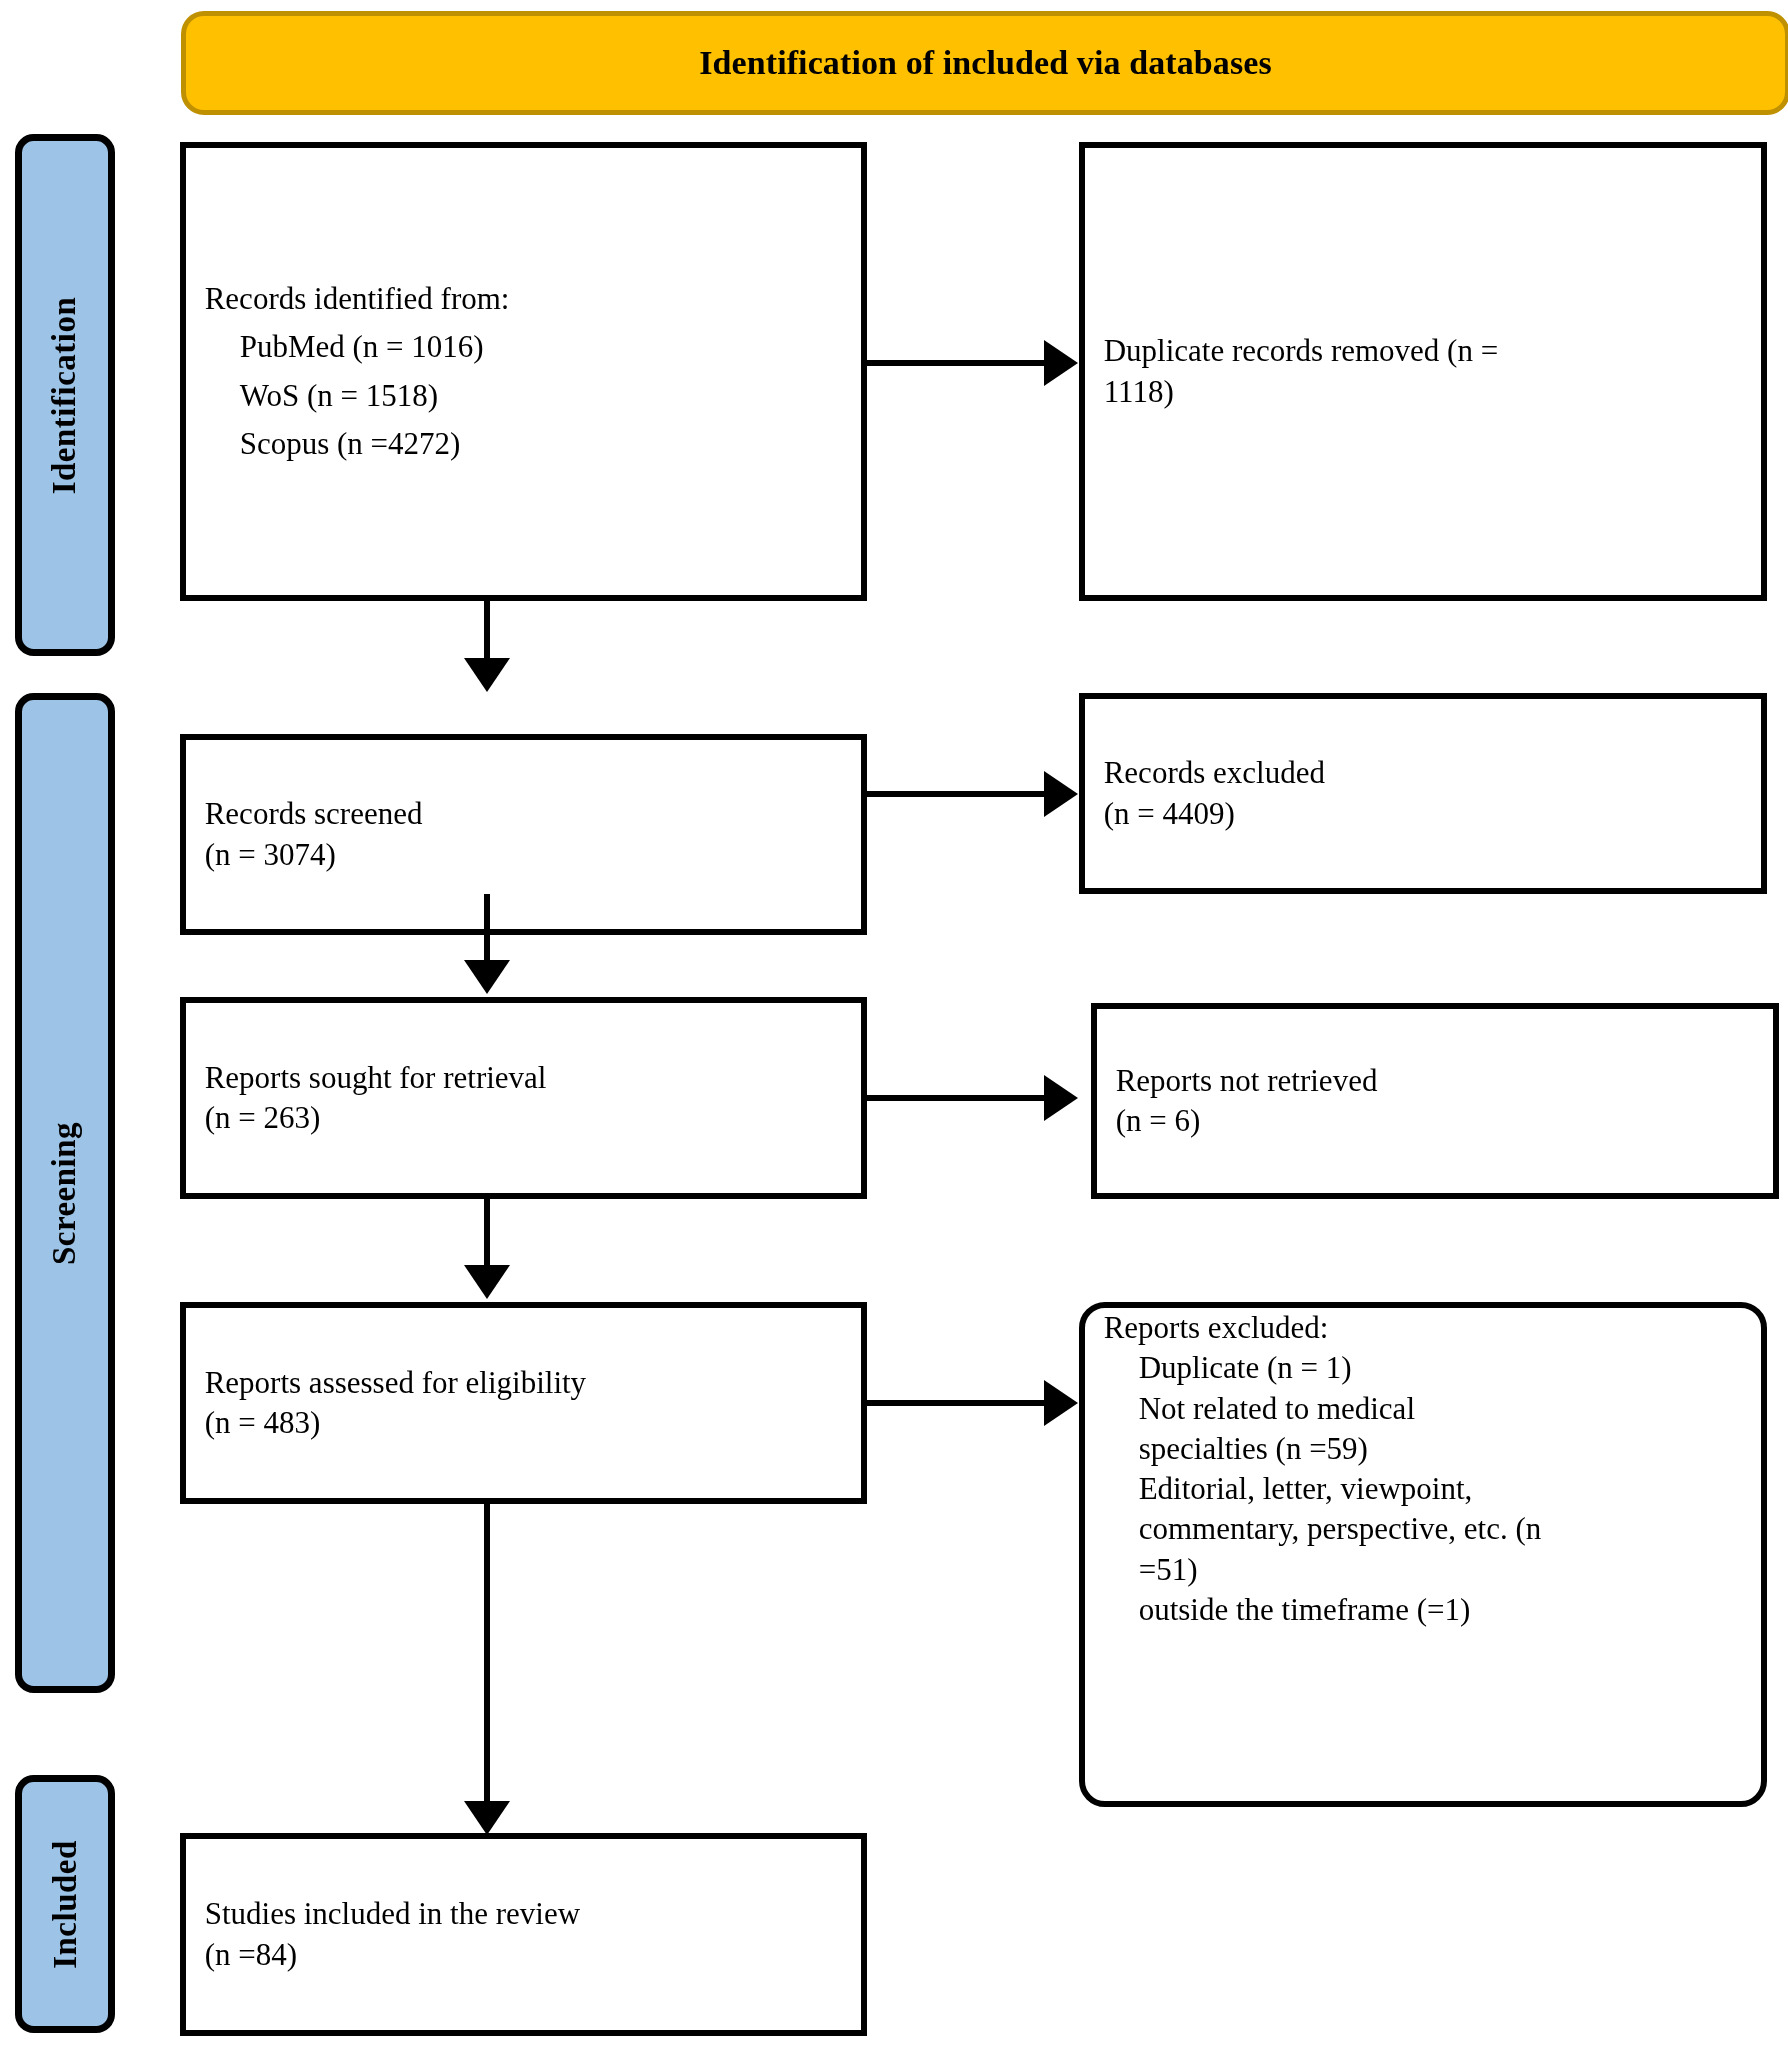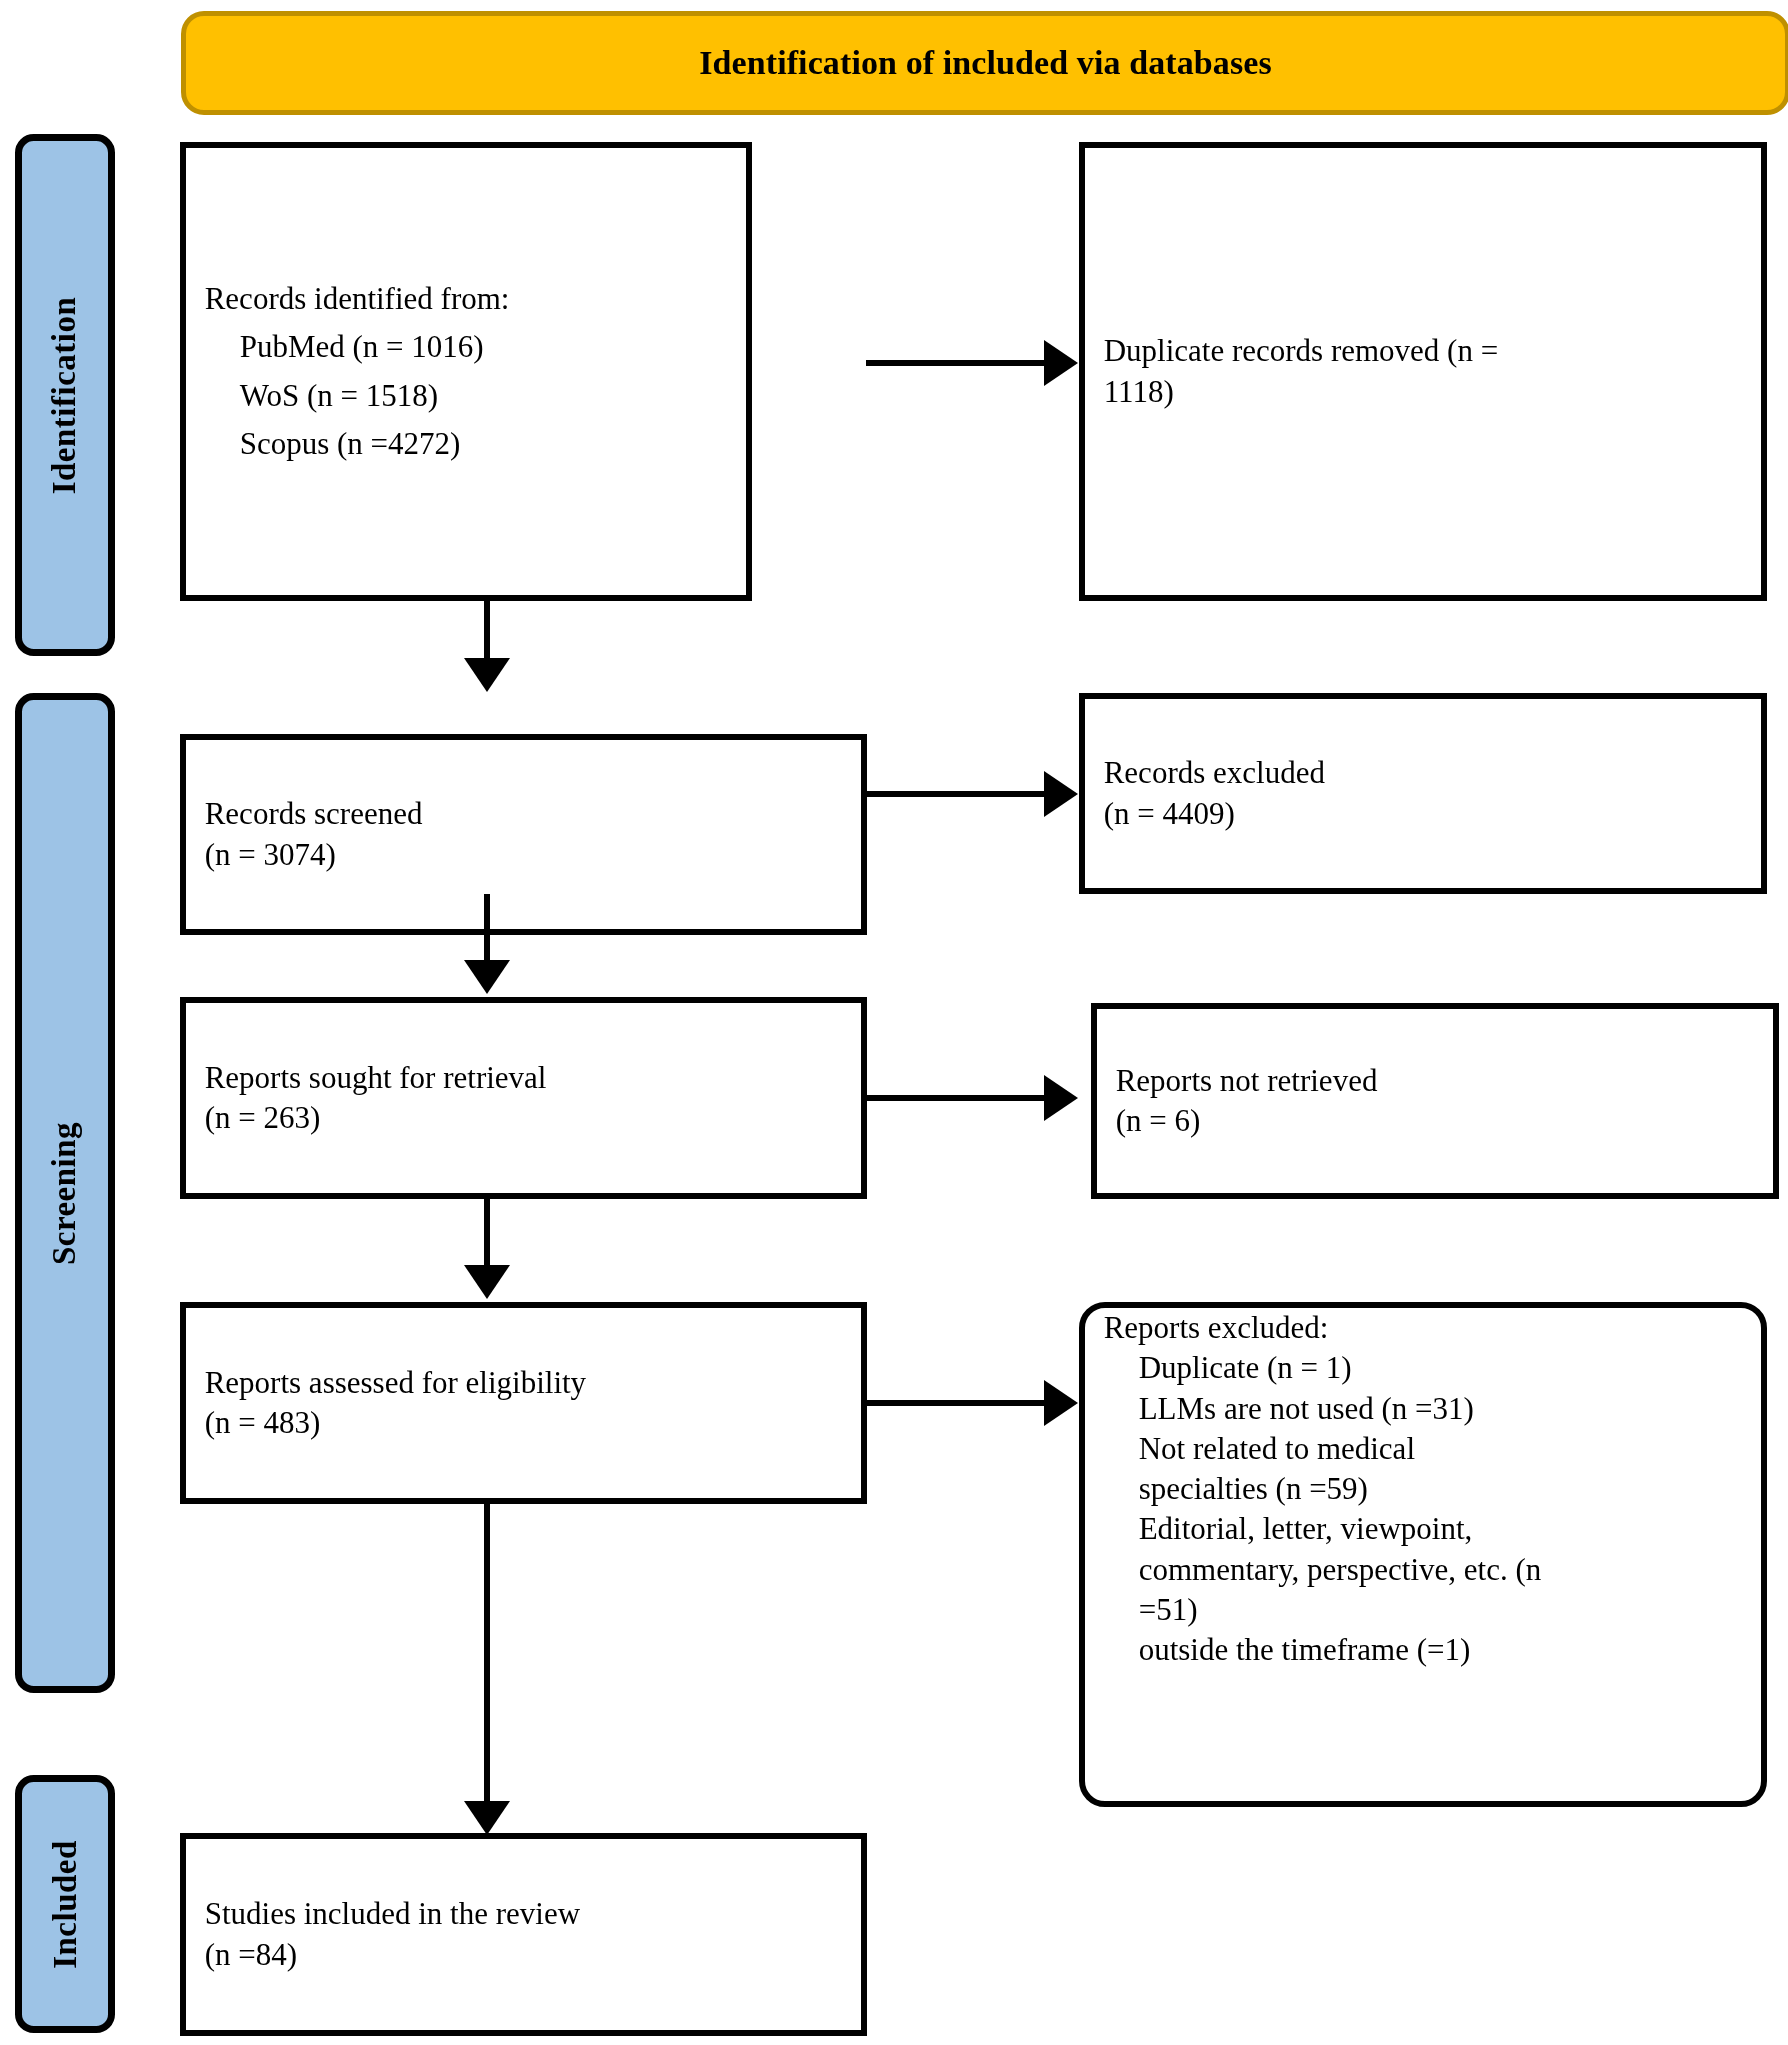--- a/index.html
+++ b/index.html
@@ -116,21 +116,21 @@
   </div>
 
   <div class="stage-pill" style="left:15px; top:693px; width:100px; height:1000px;">
     <span class="stage-label">Screening</span>
   </div>
 
   <div class="stage-pill" style="left:15px; top:1775px; width:100px; height:258px;">
     <span class="stage-label">Included</span>
   </div>
 
-  <div class="flow-box" style="left:180px; top:142px; width:572px; height:459px;gap:8px;">
+  <div class="flow-box" style="left:180px; top:142px; width:687px; height:459px;gap:8px;">
     <div class="line">Records identified from:</div>
     <div class="line indent">PubMed (n = 1016)</div>
     <div class="line indent">WoS (n = 1518)</div>
     <div class="line indent">Scopus (n =4272)</div>
   </div>
 
   <div class="flow-box" style="left:1079px; top:142px; width:688px; height:459px;">
     <div class="line">Duplicate records removed (n =</div>
     <div class="line">1118)</div>
   </div>
@@ -174,21 +174,20 @@
   <div class="arrow-head-down" style="left:464px; top:1265px;"></div>
 
   <div class="flow-box" style="left:180px; top:1302px; width:687px; height:202px;">
     <div class="line">Reports assessed for eligibility</div>
     <div class="line">(n = 483)</div>
   </div>
 
   <div class="flow-box wrapbox" style="left:1079px; top:1302px; width:688px; height:505px;">
     <div class="line">Reports excluded:</div>
     <div class="line indent">Duplicate (n = 1)</div>
-    <div class="line indent">LLMs are not used (n =31)</div>
     <div class="line indent">Not related to medical</div>
     <div class="line indent">specialties (n =59)</div>
     <div class="line indent">Editorial, letter, viewpoint,</div>
     <div class="line indent">commentary, perspective, etc. (n</div>
     <div class="line indent">=51)</div>
     <div class="line indent">outside the timeframe (=1)</div>
   </div>
 
   <div class="conn" style="left:866px; top:1400px; width:181px; height:6px;"></div>
   <div class="arrow-head-right" style="left:1044px; top:1380px;"></div>

